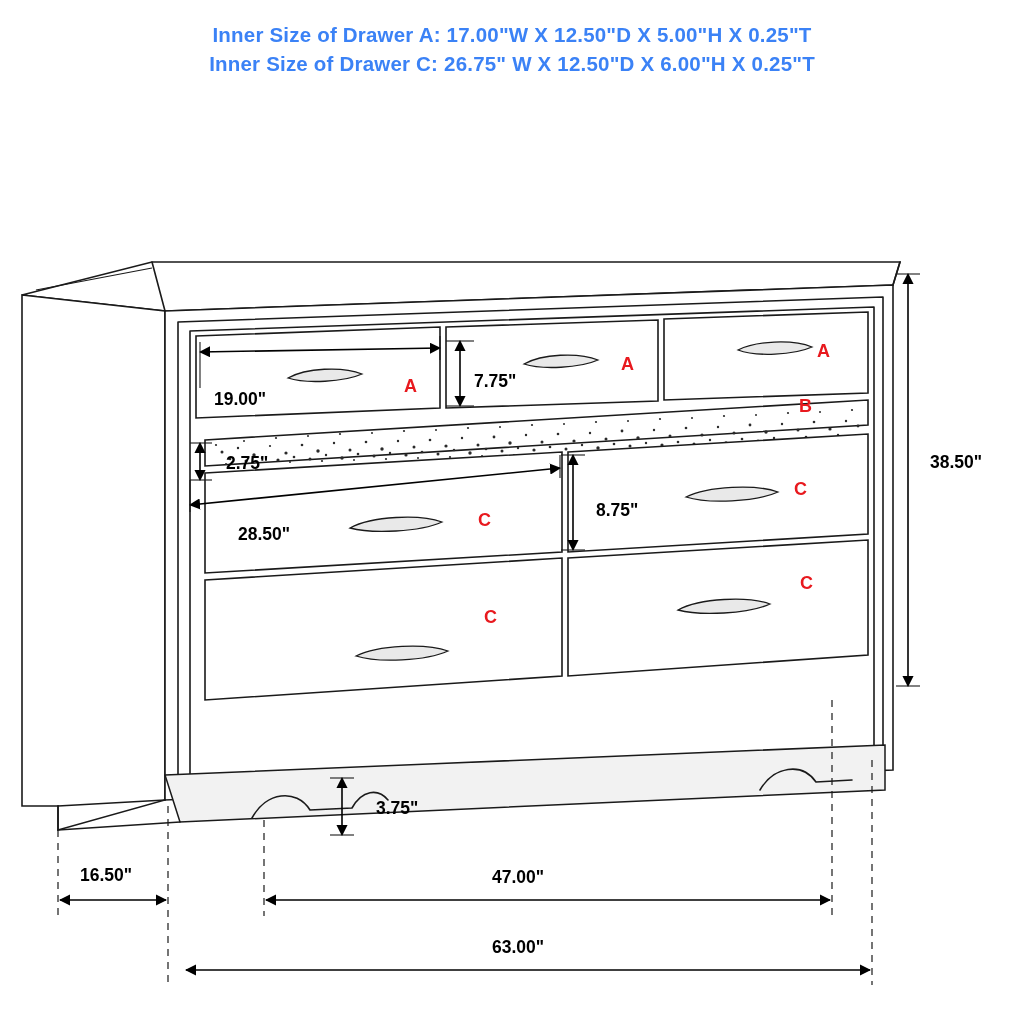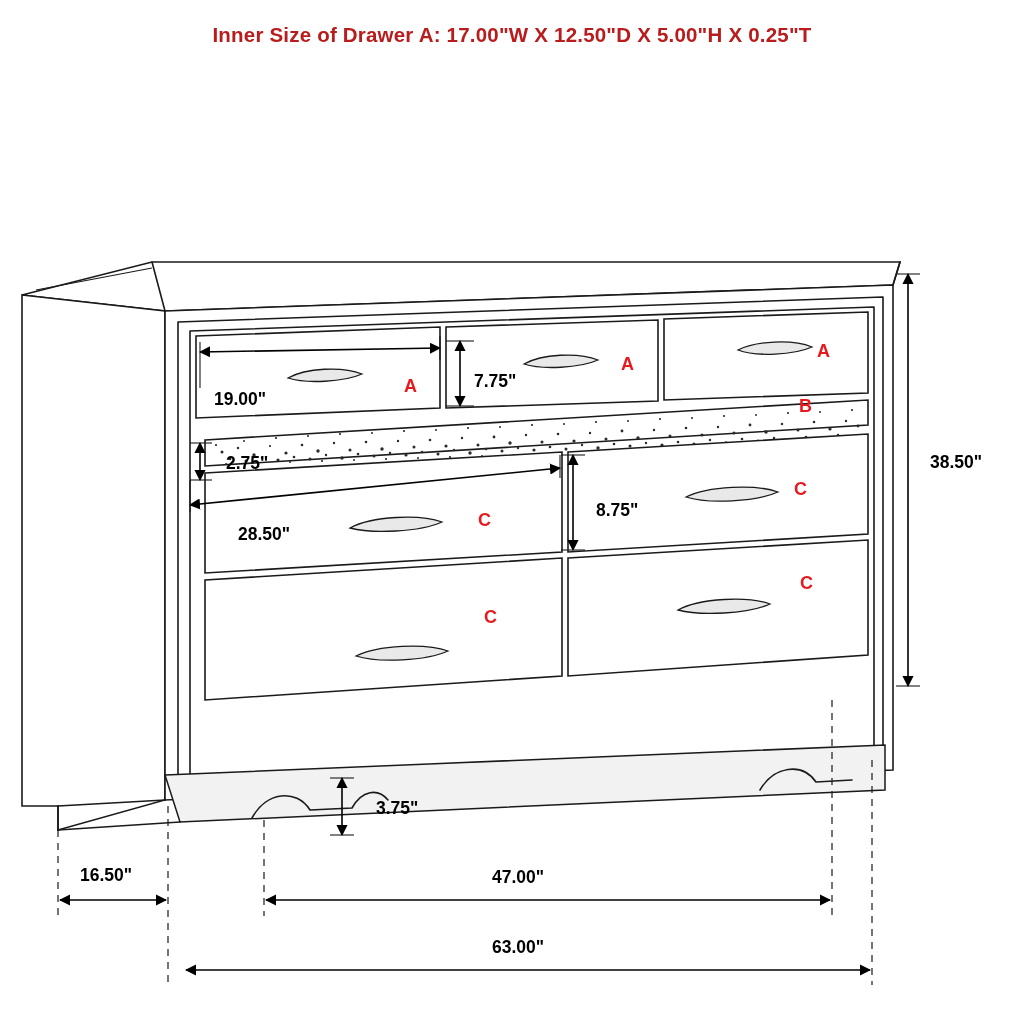--- a/index.html
+++ b/index.html
@@ -23,21 +23,21 @@
   .spec-lines {
     position: absolute;
     left: 0;
     top: 20px;
     width: 1024px;
     text-align: center;
   }
   .spec-line {
     font-size: 20.5px;
     font-weight: bold;
-    color: #b91c1c;
+    color: #3b82f6;
     line-height: 29px;
     letter-spacing: 0.2px;
     white-space: nowrap;
   }
   svg#drawing {
     position: absolute;
     left: 0;
     top: 0;
     width: 1024px;
     height: 1024px;
@@ -93,20 +93,21 @@
     stroke-width: 1.3;
   }
 </style>
 </head>
 <body>
 
 <div id="stage">
 
   <div class="spec-lines">
     <div class="spec-line">Inner Size of Drawer A: 17.00"W X 12.50"D X 5.00"H X 0.25"T</div>
+    <div class="spec-line">Inner Size of Drawer C: 26.75" W X 12.50"D X 6.00"H X 0.25"T</div>
   </div>
 
   <svg id="drawing" viewBox="0 0 1024 1024">
 
     <g>
 
       <path class="panel" d="M22,295 L152,262 L900,262 L893,285 L165,311 Z"></path>
 
       <path class="panel" d="M22,295 L165,311 L165,800 L58,830 L58,806 L22,806 Z"></path>
 

